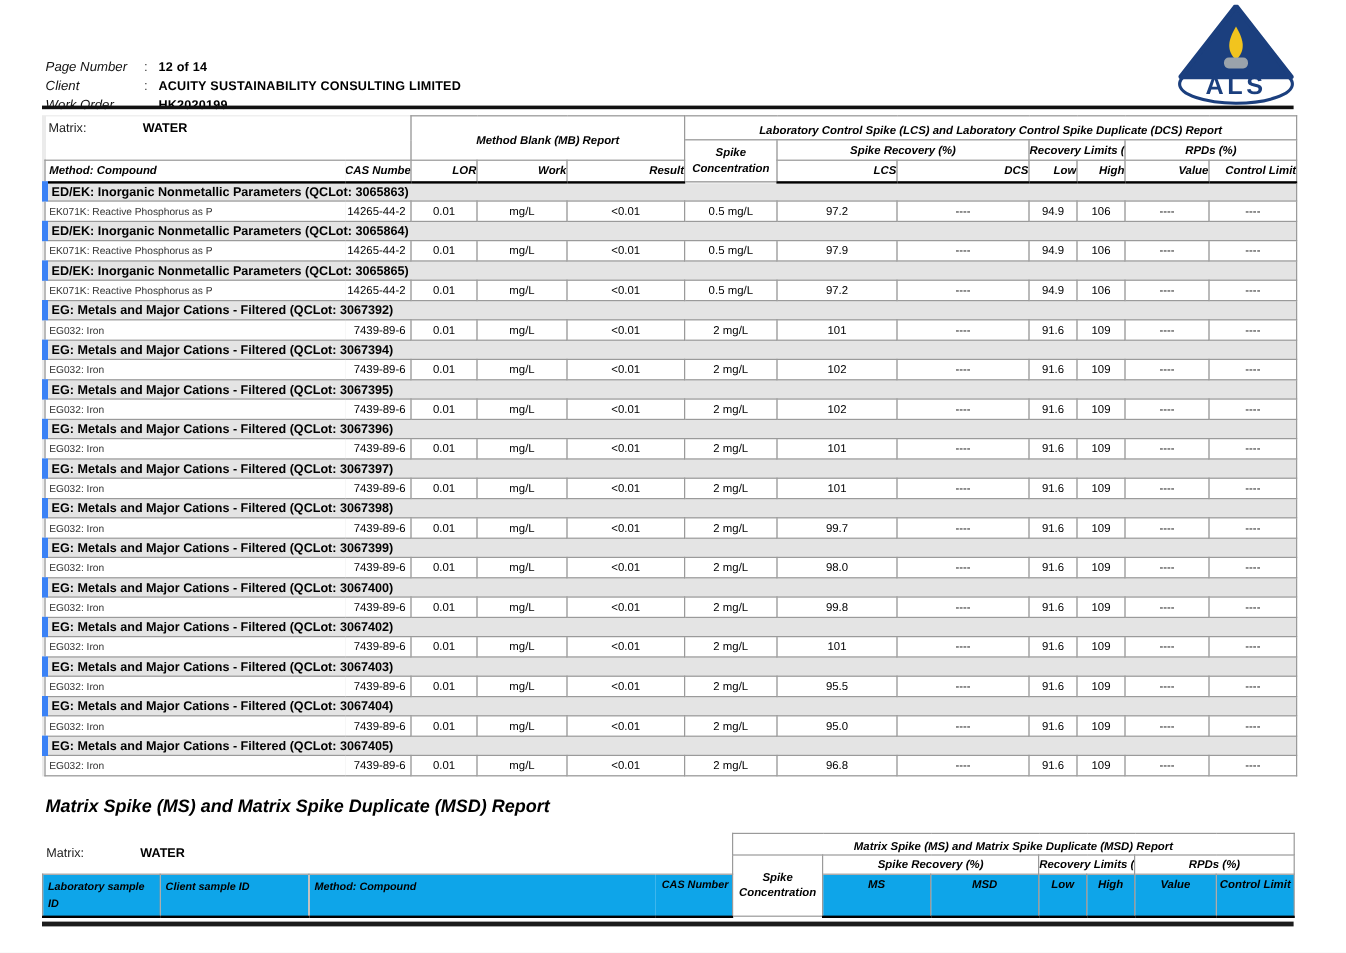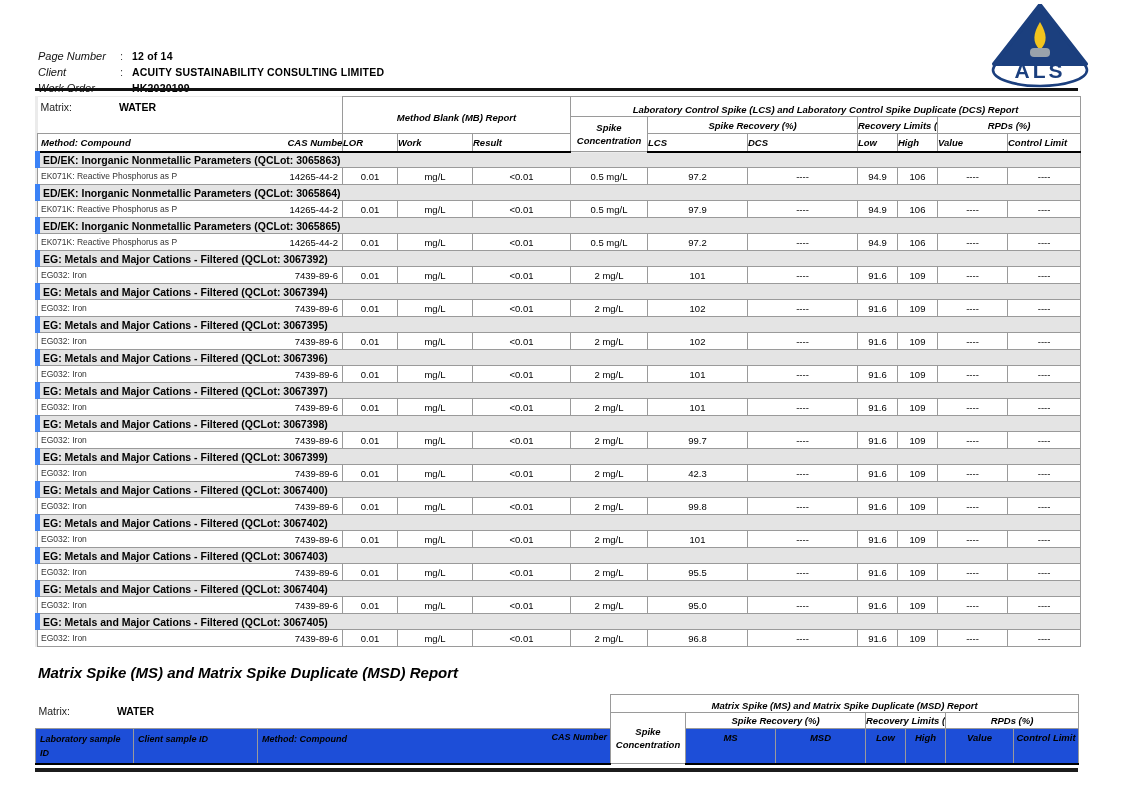--- a/index.html
+++ b/index.html
@@ -7,36 +7,36 @@
   .page {
     position:relative; width:1122px; height:794px; background:#ffffff;
     font-family:"Liberation Sans", sans-serif; color:#000; overflow:hidden;
   }
   
   .hdr-block { position:absolute; left:38px; top:48px; }
   .hdr-row { display:flex; height:16px; align-items:center; }
   .hdr-label { width:82px; font-style:italic; font-size:11px; color:#111; }
   .hdr-sep { width:12px; font-size:11px; color:#444; }
   .hdr-value { font-weight:bold; font-size:10.5px; letter-spacing:0.2px; }
-  .logo-wrap { position:absolute; right:32px; top:4px; width:100px; height:84px; }
+  .logo-wrap { position:absolute; right:42px; top:4px; width:100px; height:84px; }
   .top-rule { position:absolute; left:35px; top:88px; width:1043px; height:3px; background:#111; }
 
   
   .qc-table {
     position:absolute; left:35px; top:96px; width:1043px;
     border-collapse:collapse; table-layout:fixed; background:#ebebeb;
   }
   .qc-table td { border:1px solid #9a9a9a; font-size:9.5px; vertical-align:middle; overflow:hidden; white-space:nowrap; }
   td.blank { border:none; background:#fff; vertical-align:top; padding:4px 0 0 3px; }
   .matrix-line { font-size:10.5px; color:#222; }
   .matrix-line b { font-weight:bold; color:#000;margin-left:44px; }
   .t-title { background:#fff; text-align:center; font-weight:bold; font-style:italic; font-size:9.5px; vertical-align:top; padding-top:5px; height:20px; }
   .t-sub  { background:#fff; text-align:center; font-weight:bold; font-style:italic; font-size:9.5px; height:17px; }
   .t-spike { background:#fff; text-align:center; font-weight:bold; font-style:italic; font-size:9.5px; line-height:13px; }
-  .hrowC td { height:18px; border-bottom:2px solid #000; background:#fff; font-weight:bold; font-style:italic; text-align:left; }
+  .hrowC td { height:18px; border-bottom:2px solid #000; background:#fff; font-weight:bold; font-style:italic; text-align:right; }
   .hrowC td.hc-compound { text-align:left; padding-left:3px; border-right:none; }
   .hrowC td.hc-cas { text-align:right; padding-right:4px; border-left:none; }
   .band-row td {
     height:16px; background:#e4e4e4; border-left:5px solid #3b82f6; border-right:1px solid #9a9a9a;
     font-weight:bold; font-size:10.5px; padding-left:3px; color:#000;
   }
   .data-row td { height:17px; background:#fff; text-align:center; }
   .data-row td.c-compound { text-align:left; font-size:8.5px; color:#333; padding-left:3px; border-right:none; }
   .data-row td.c-cas { text-align:right; padding-right:4px; border-left:none; }
 
@@ -44,21 +44,21 @@
   .msd-title { position:absolute; left:38px; top:664px; font-size:15px; font-weight:bold; font-style:italic; }
   .msd-table {
     position:absolute; left:35px; top:694px; width:1043px;
     border-collapse:collapse; table-layout:fixed; background:#fff;
   }
   .msd-table td { border:1px solid #9a9a9a; font-size:9.5px; white-space:nowrap; overflow:hidden; }
   .msd-table td.blank { border:none; background:#fff; vertical-align:top; padding:10px 0 0 3px; }
   .msd-table .t-title { height:18px; }
   .msd-table .t-sub { height:16px; }
   .msd-rowC td { height:35px; border-bottom:2px solid #000; vertical-align:top; padding-top:3px;
-    font-weight:bold; font-style:italic; text-align:center; background:#1d4ed8; }
+    font-weight:bold; font-style:italic; text-align:center; background:#0ea5e9; }
   .msd-rowC td.lh { text-align:left; padding-left:4px; font-size:9px; line-height:14px; }
   .msd-rowC td.lh-method { border-right:none; }
   .msd-rowC td.lh-cas { border-left:none; text-align:right; padding-right:3px; font-size:9px; }
   .page-end-line { position:absolute; left:35px; top:768px; width:1043px; height:4px; background:#1c1c1c; }
 </style>
 </head>
 <body>
 
 <div class="page">
 
@@ -295,21 +295,21 @@
         <tr class="band-row">
           <td colspan="12">EG: Metals and Major Cations - Filtered  (QCLot: 3067399)</td>
         </tr>
         <tr class="data-row">
           <td class="c-compound">EG032: Iron</td>
           <td class="c-cas">7439-89-6</td>
           <td>0.01</td>
           <td>mg/L</td>
           <td>&lt;0.01</td>
           <td>2 mg/L</td>
-          <td>42.3</td>
+          <td>98.0</td>
           <td>----</td>
           <td>91.6</td>
           <td>109</td>
           <td>----</td>
           <td>----</td>
         </tr>
         <tr class="band-row">
           <td colspan="12">EG: Metals and Major Cations - Filtered  (QCLot: 3067400)</td>
         </tr>
         <tr class="data-row">

